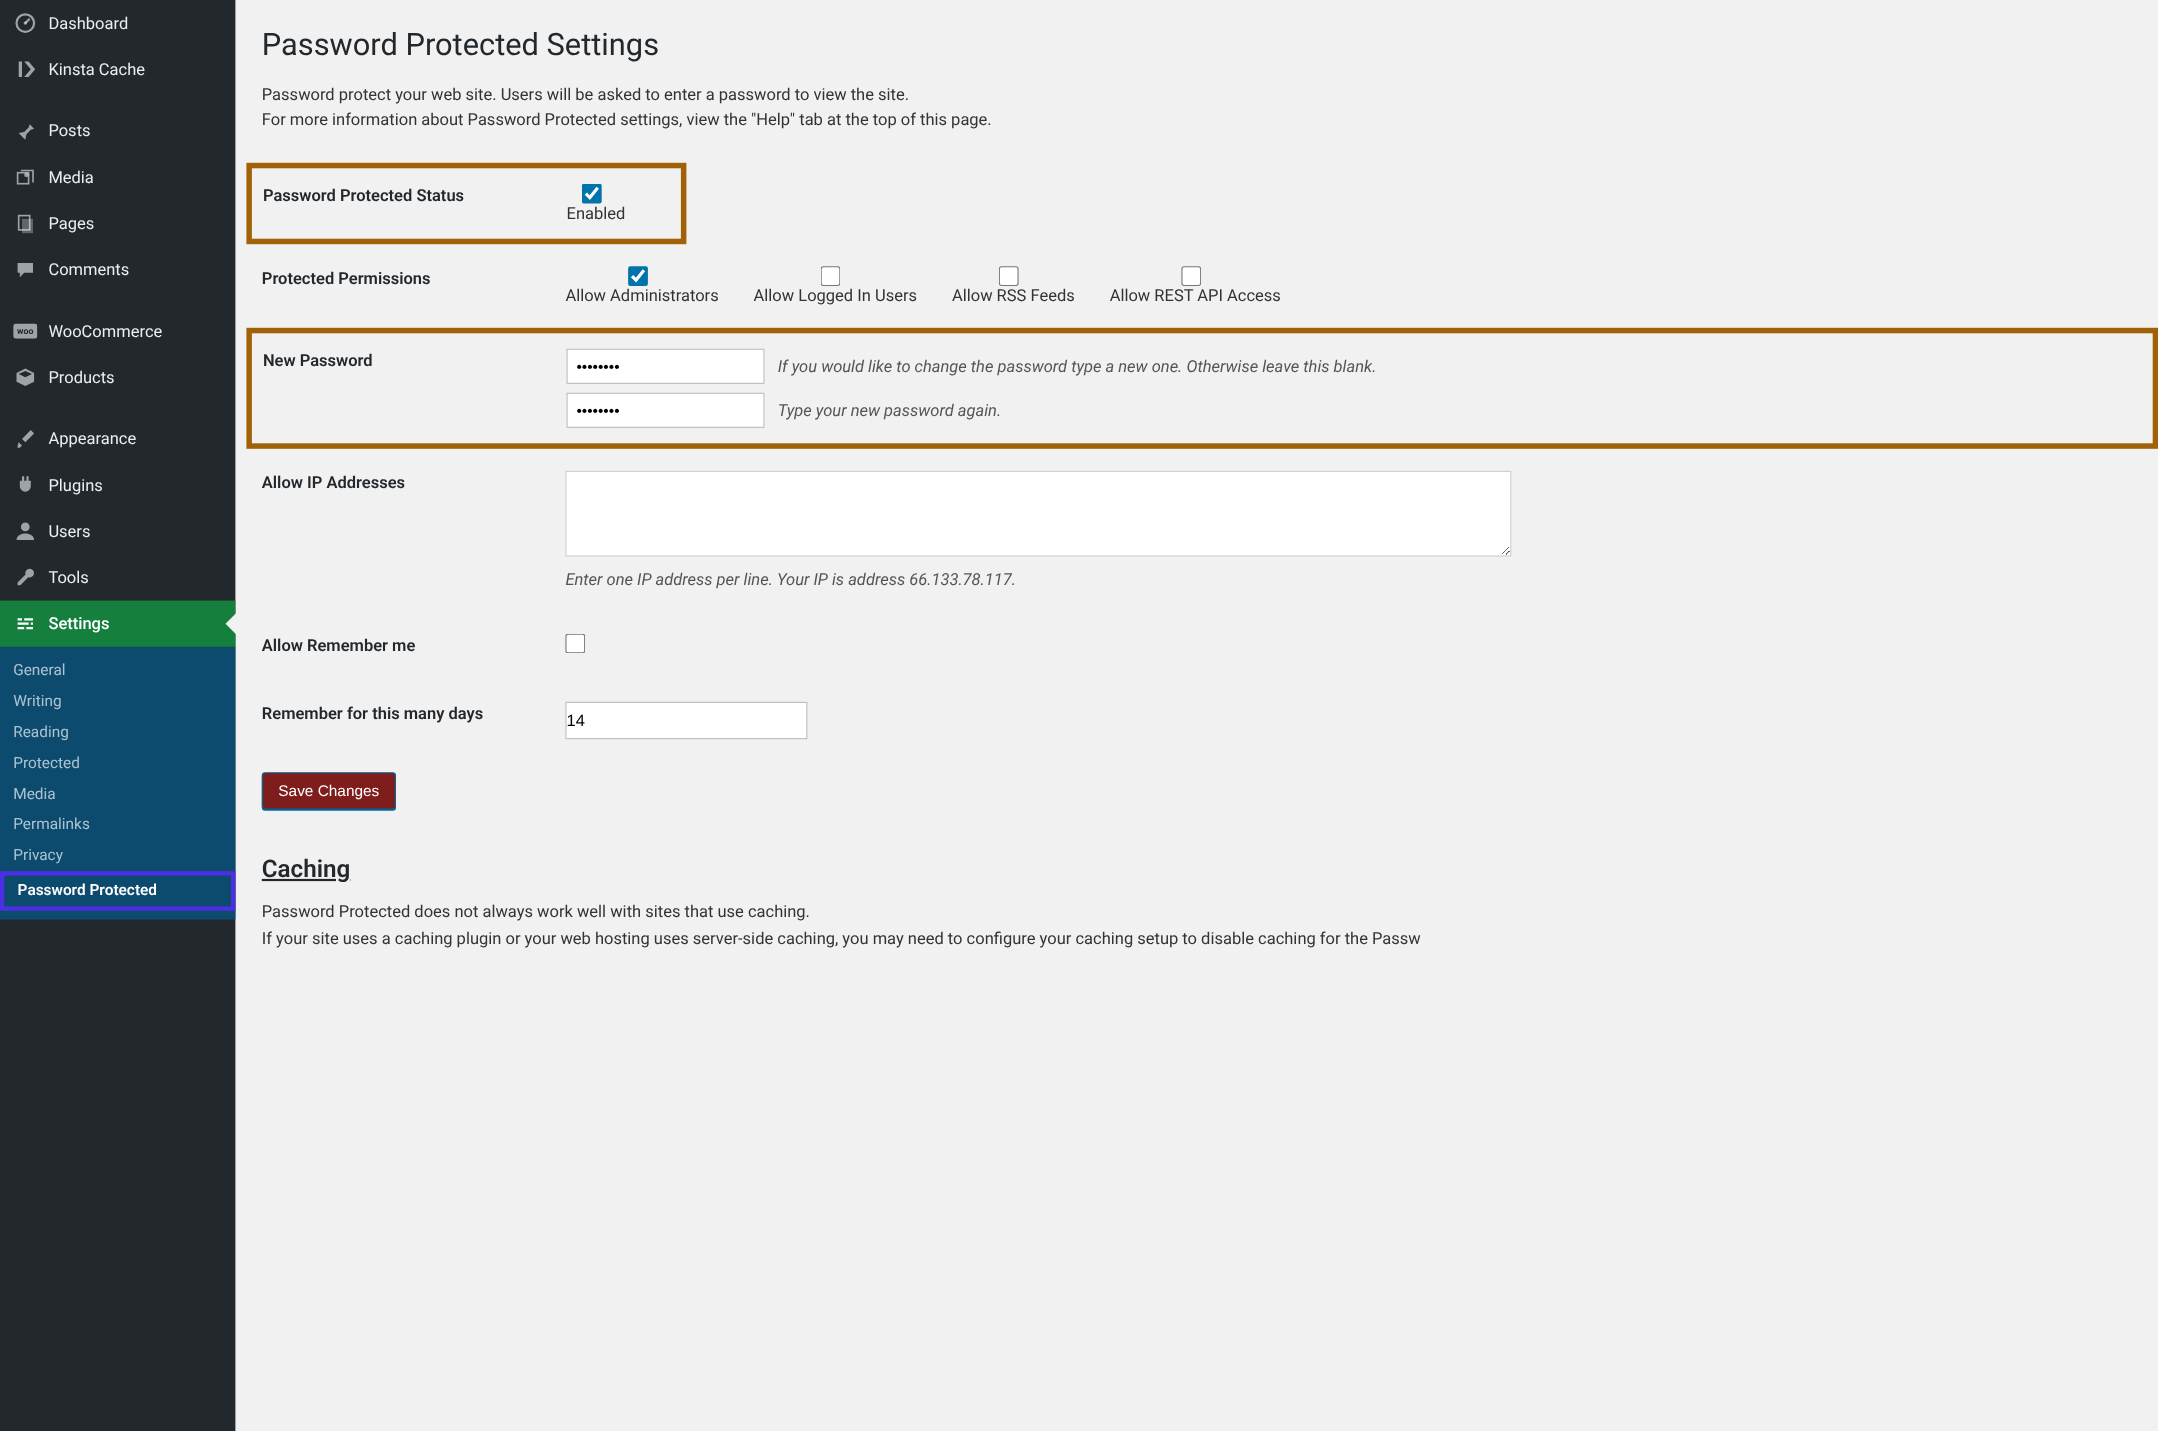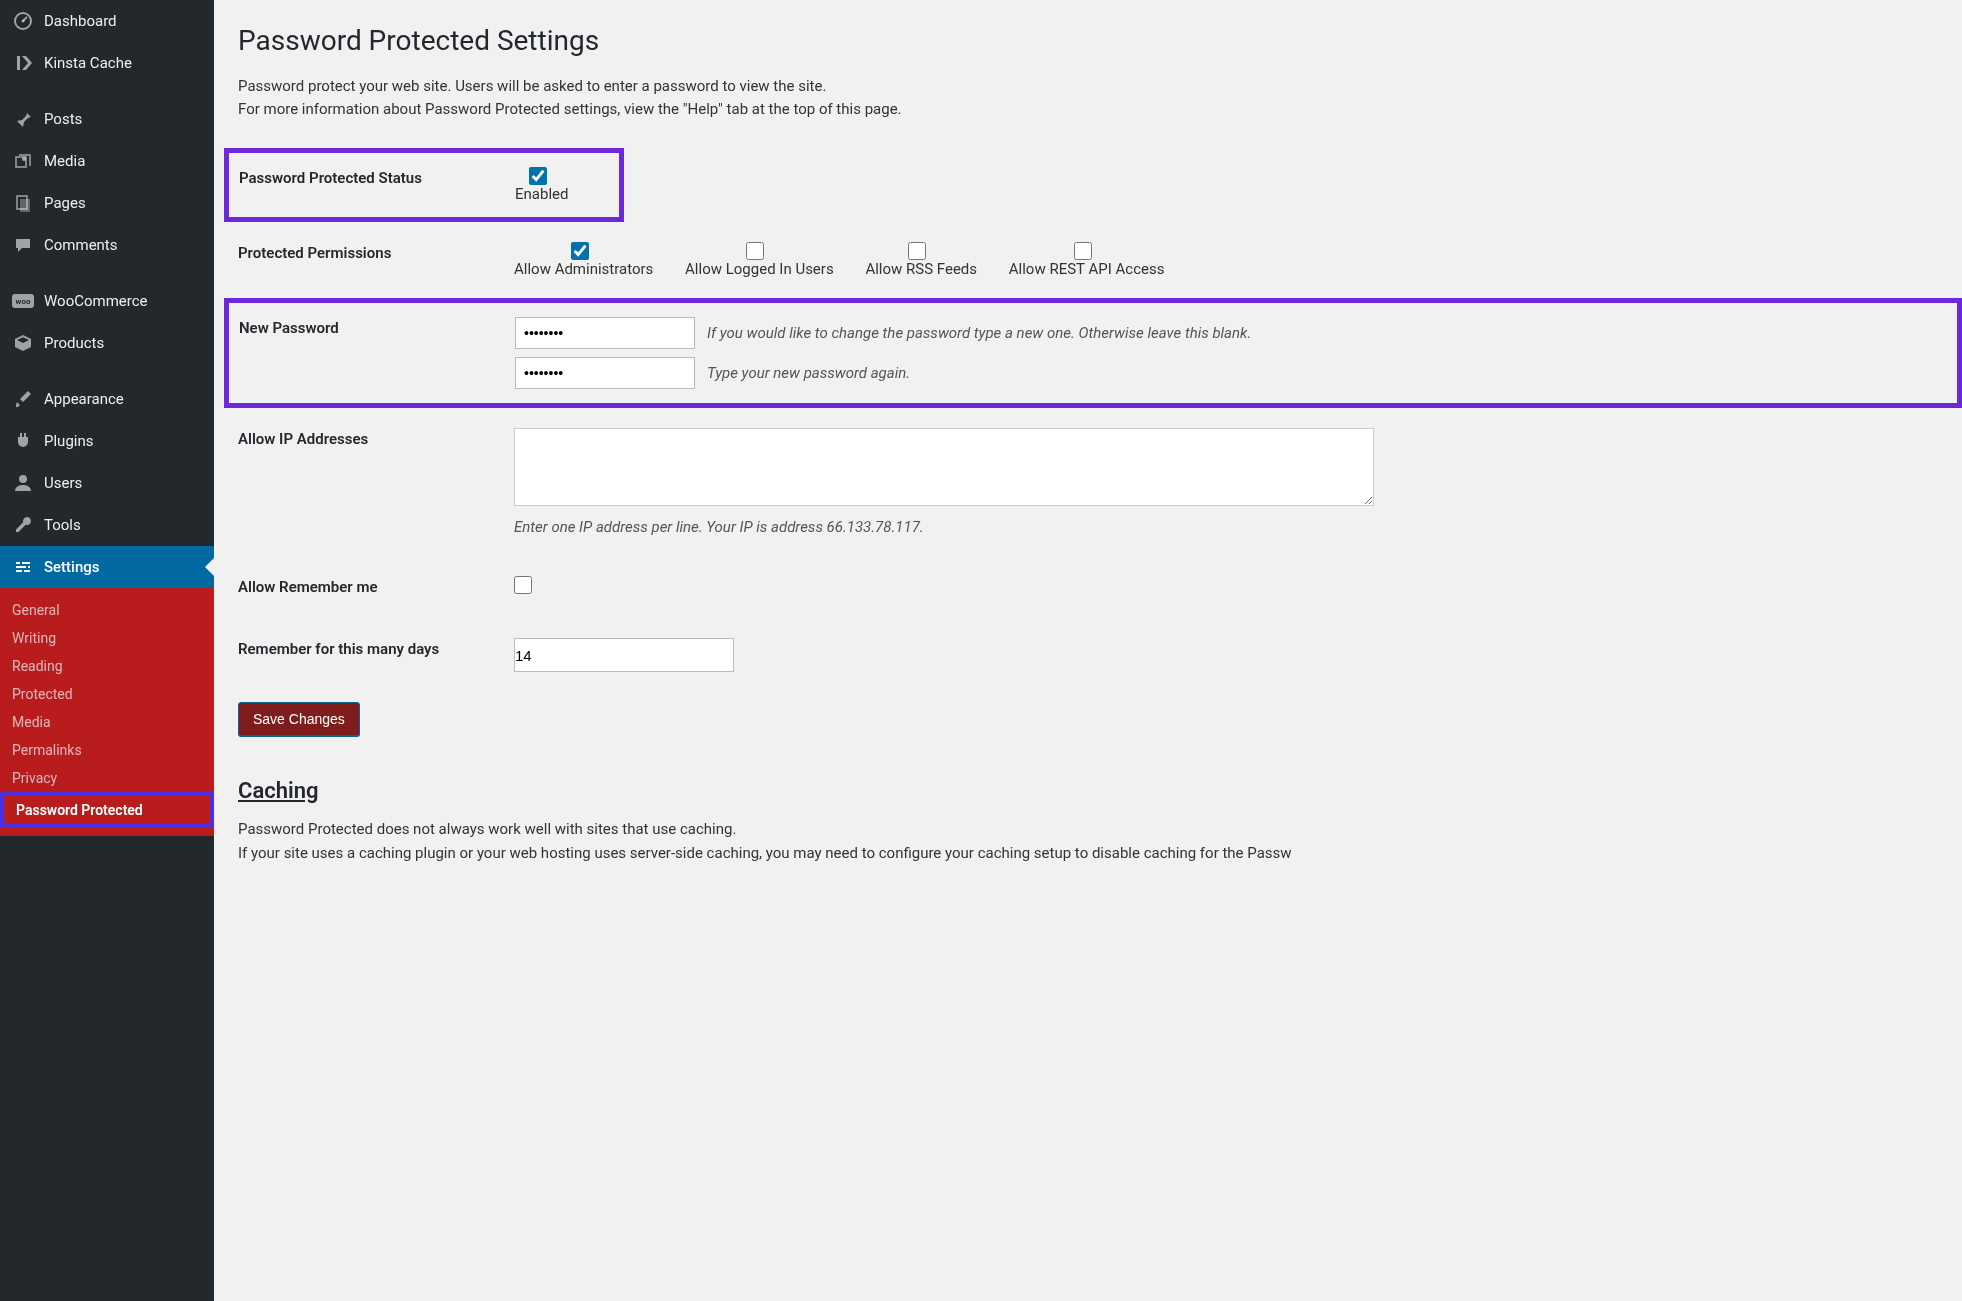--- a/index.html
+++ b/index.html
@@ -34,37 +34,37 @@
   .menu-item .mi-icon {
     width: 22px;
     height: 22px;
     margin-right: 10px;
     display: inline-flex;
     align-items: center;
     justify-content: center;
     color: rgba(240,245,250,.6);
   }
   .menu-item.active {
-    background: #0369a1;
+    background: #15803d;
     color: #fff;
     font-weight: 500;
   }
   .menu-item.active .mi-icon { color: #fff; }
   .menu-item.active::after {
     content: "";
     position: absolute;
     right: -1px;
     top: 50%;
     transform: translateY(-50%);
     border: 10px solid transparent;
     border-right-color: #f1f1f1;
   }
 
   .submenu {
-    background: #b91c1c;
+    background: #0c4a6e;
     padding: 8px 0;
   }
   .submenu-item {
     padding: 6px 12px;
     color: rgba(240,245,250,.7);
     font-size: 14px;
     cursor: pointer;
   }
   .submenu-item.current {
     color: #fff;
@@ -107,21 +107,21 @@
     font-size: 15px;
     color: #23282d;
     padding-top: 2px;
   }
   .form-row .td {
     flex: 1;
     font-size: 15px;
     color: #333;
   }
   .hl-row {
-    border: 5px solid #6d28d9;
+    border: 5px solid #a16207;
     padding: 14px 10px;
     margin-left: -14px;
     margin-right: 0;
   }
 
   .chk {
     display: inline-flex;
     align-items: center;
     margin-right: 28px;
     font-size: 15px;

